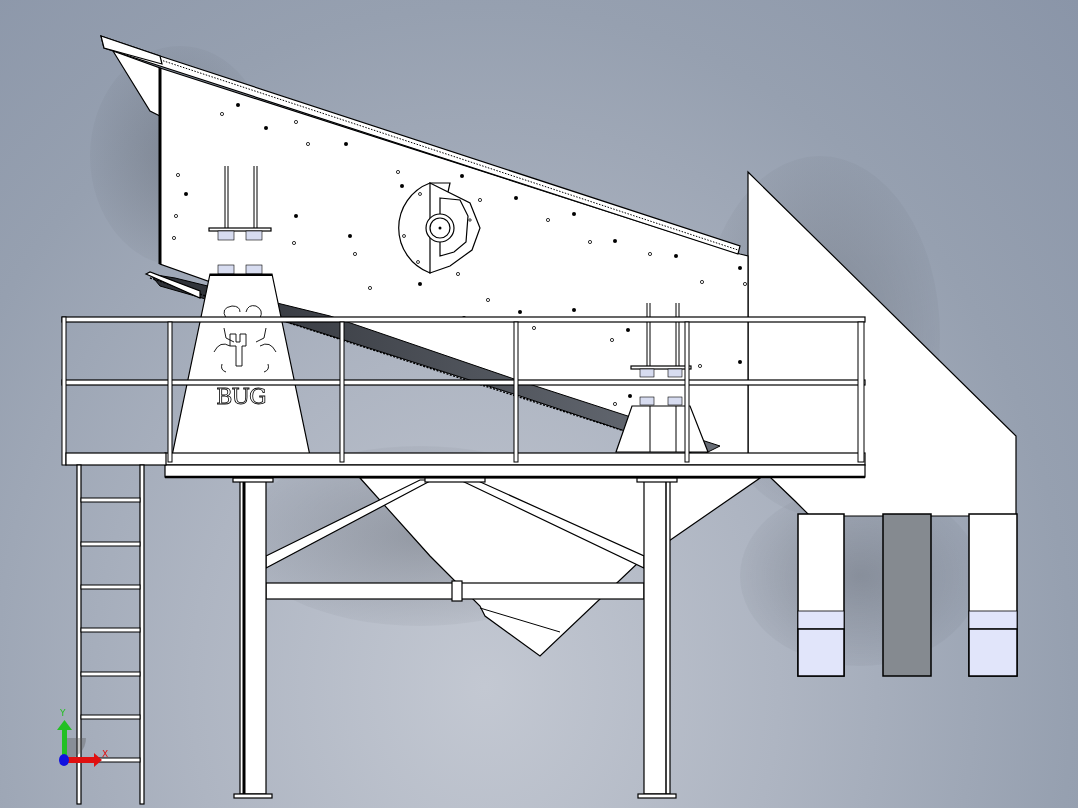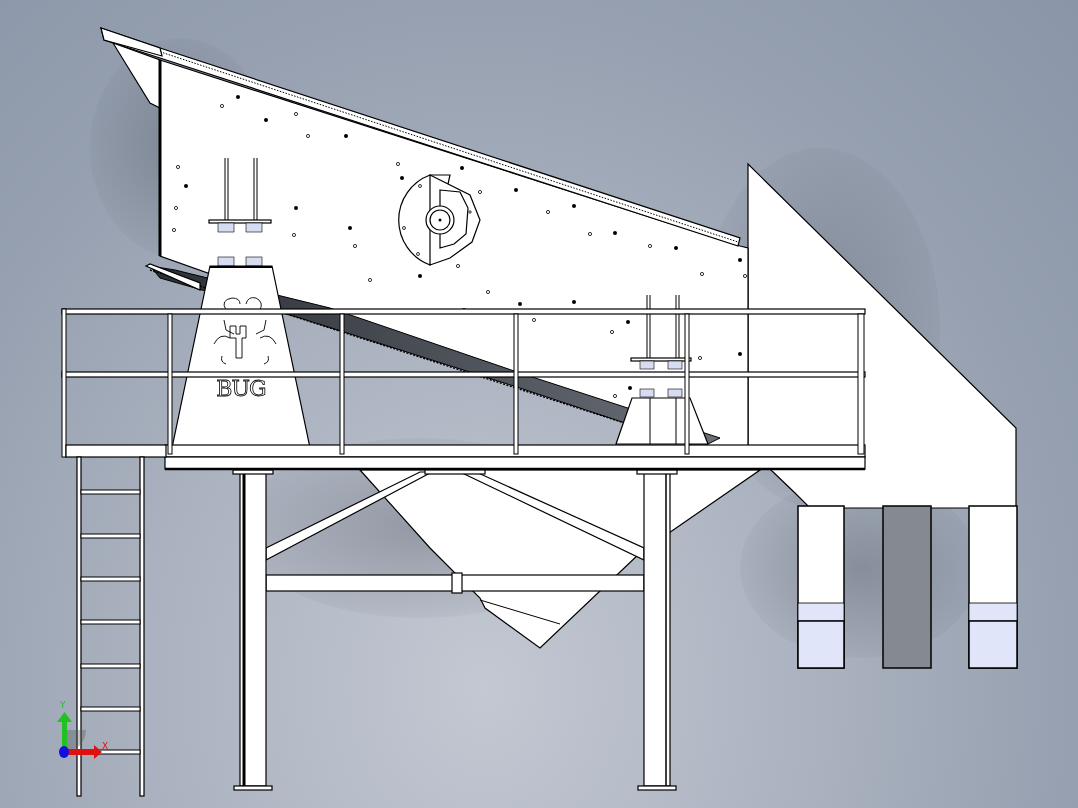--- a/index.html
+++ b/index.html
@@ -2,21 +2,21 @@
 <html><head>
 <meta charset="utf-8">
 <style>
   html, body { margin: 0; padding: 0; }
   body {
     width: 1078px; height: 808px; overflow: hidden;
     font-family: "DejaVu Sans", sans-serif;
     background: radial-gradient(ellipse at 45% 85%, #c3c8d2 0%, #aeb5c2 35%, #96a0b0 70%, #8a95a8 100%);
     position: relative;
   }
-  #viewport { position: absolute; left: 0; top: 8px; width: 1078px; height: 780px; text-align: center; }
+  #viewport { position: absolute; left: 0; top: 16px; width: 1078px; height: 780px; text-align: center; }
   svg { display: block; }
   .ln { stroke: #000; fill: none; stroke-width: 1; }
   .pl { fill: #fff; stroke: #000; stroke-width: 1.2; }
   .hole { fill: #000; }
   .holeo { fill: #fff; stroke: #000; stroke-width: 0.8; }
 </style>
 </head>
 <body>
 
 <div id="viewport">

